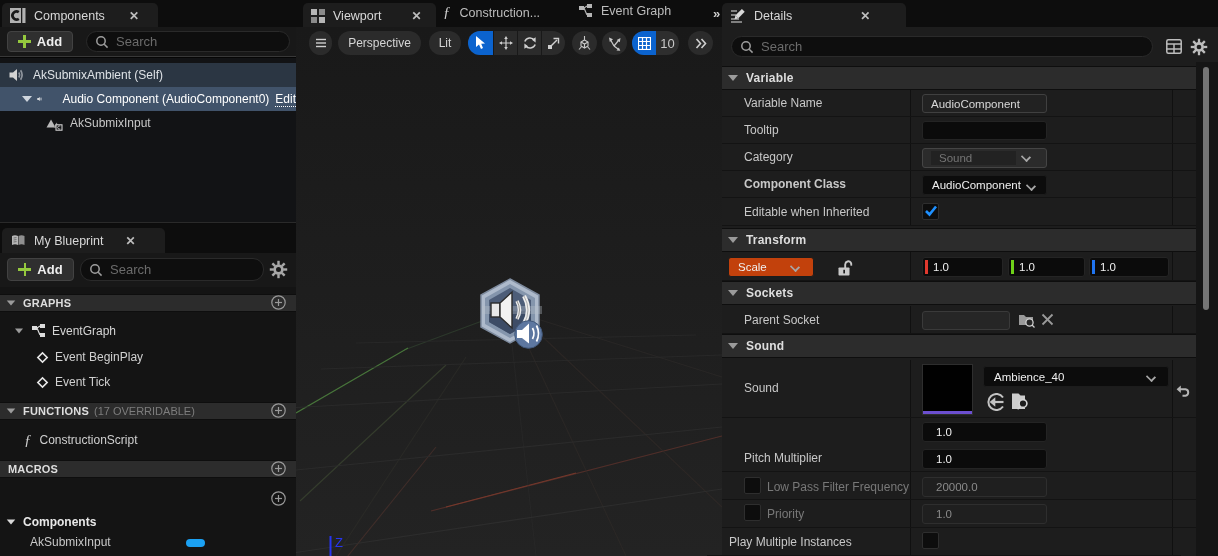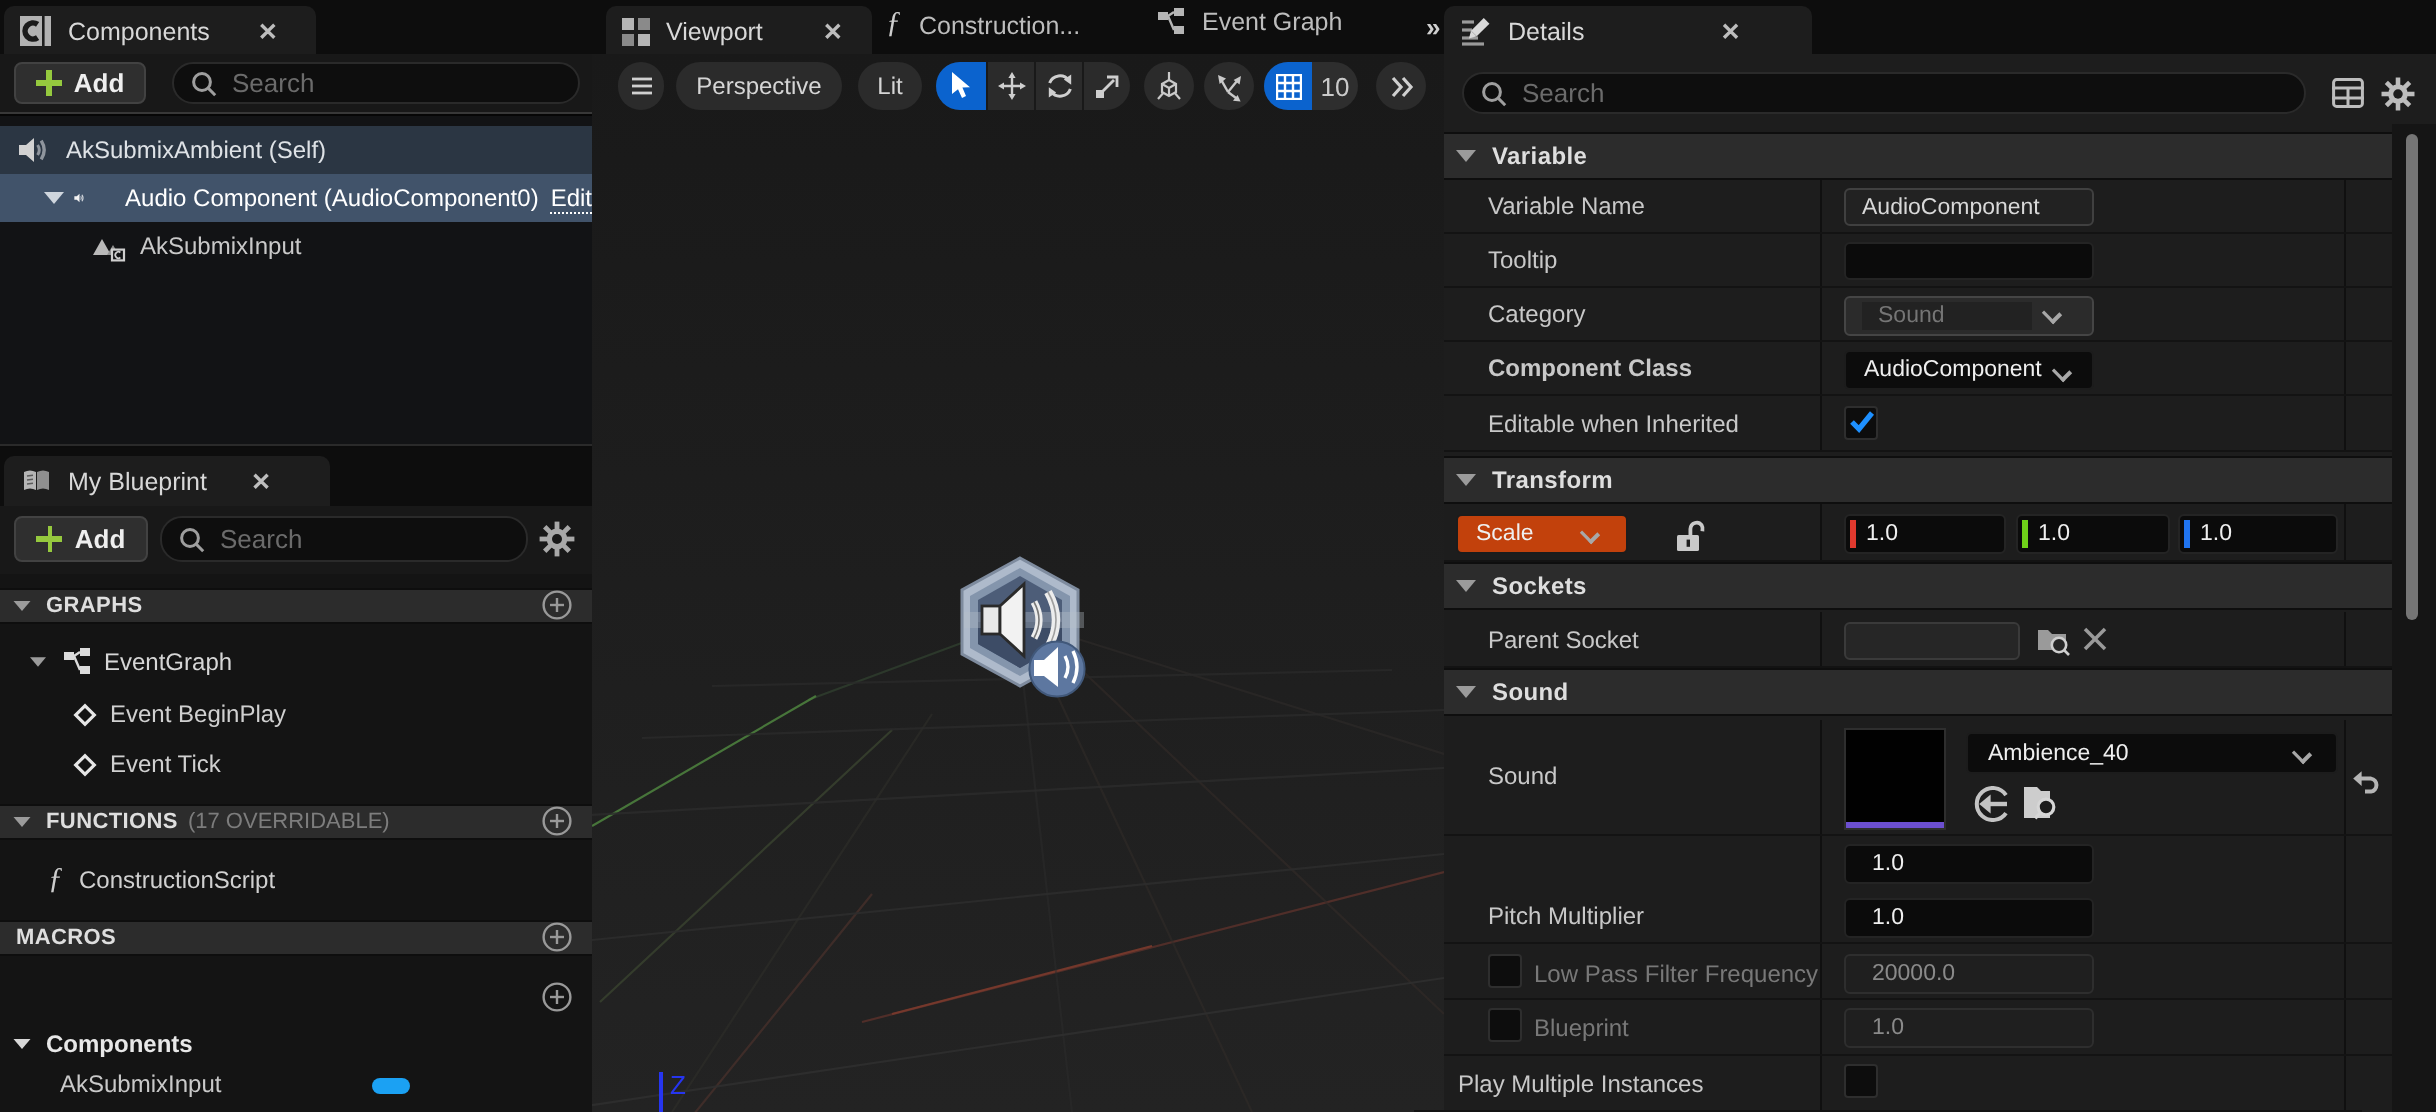--- a/index.html
+++ b/index.html
@@ -549,21 +549,21 @@
       <span style="margin-left:13px;color:#efefef;">1.0</span>
     </div>
 <div class="drow" style="left:722px;top:472px;width:474px;height:28px;"></div>
 <div class="cb" style="left:744px;top:477px;"></div>
 <div class="abs" style="left:767px;top:480px;color:#787878;">Low Pass Filter Frequency</div>
 <div class="field" style="left:922px;top:477px;width:125px;height:20px;background:#1f1f1f;border-color:#2e2e2e;">
       <span style="margin-left:13px;color:#8a8a8a;">20000.0</span>
     </div>
 <div class="drow" style="left:722px;top:500px;width:474px;height:28px;"></div>
 <div class="cb" style="left:744px;top:504px;"></div>
-<div class="abs" style="left:767px;top:507px;color:#787878;">Blueprint</div>
+<div class="abs" style="left:767px;top:507px;color:#787878;">Priority</div>
 <div class="field" style="left:922px;top:504px;width:125px;height:20px;background:#1f1f1f;border-color:#2e2e2e;">
       <span style="margin-left:13px;color:#8a8a8a;">1.0</span>
     </div>
 <div class="drow" style="left:707px;top:528px;width:474px;height:28px;">
       <span style="margin-left:22px;">Play Multiple Instances</span>
     </div>
 <div class="cb" style="left:922px;top:532px;"></div>
 </div>
 
 </body></html>

